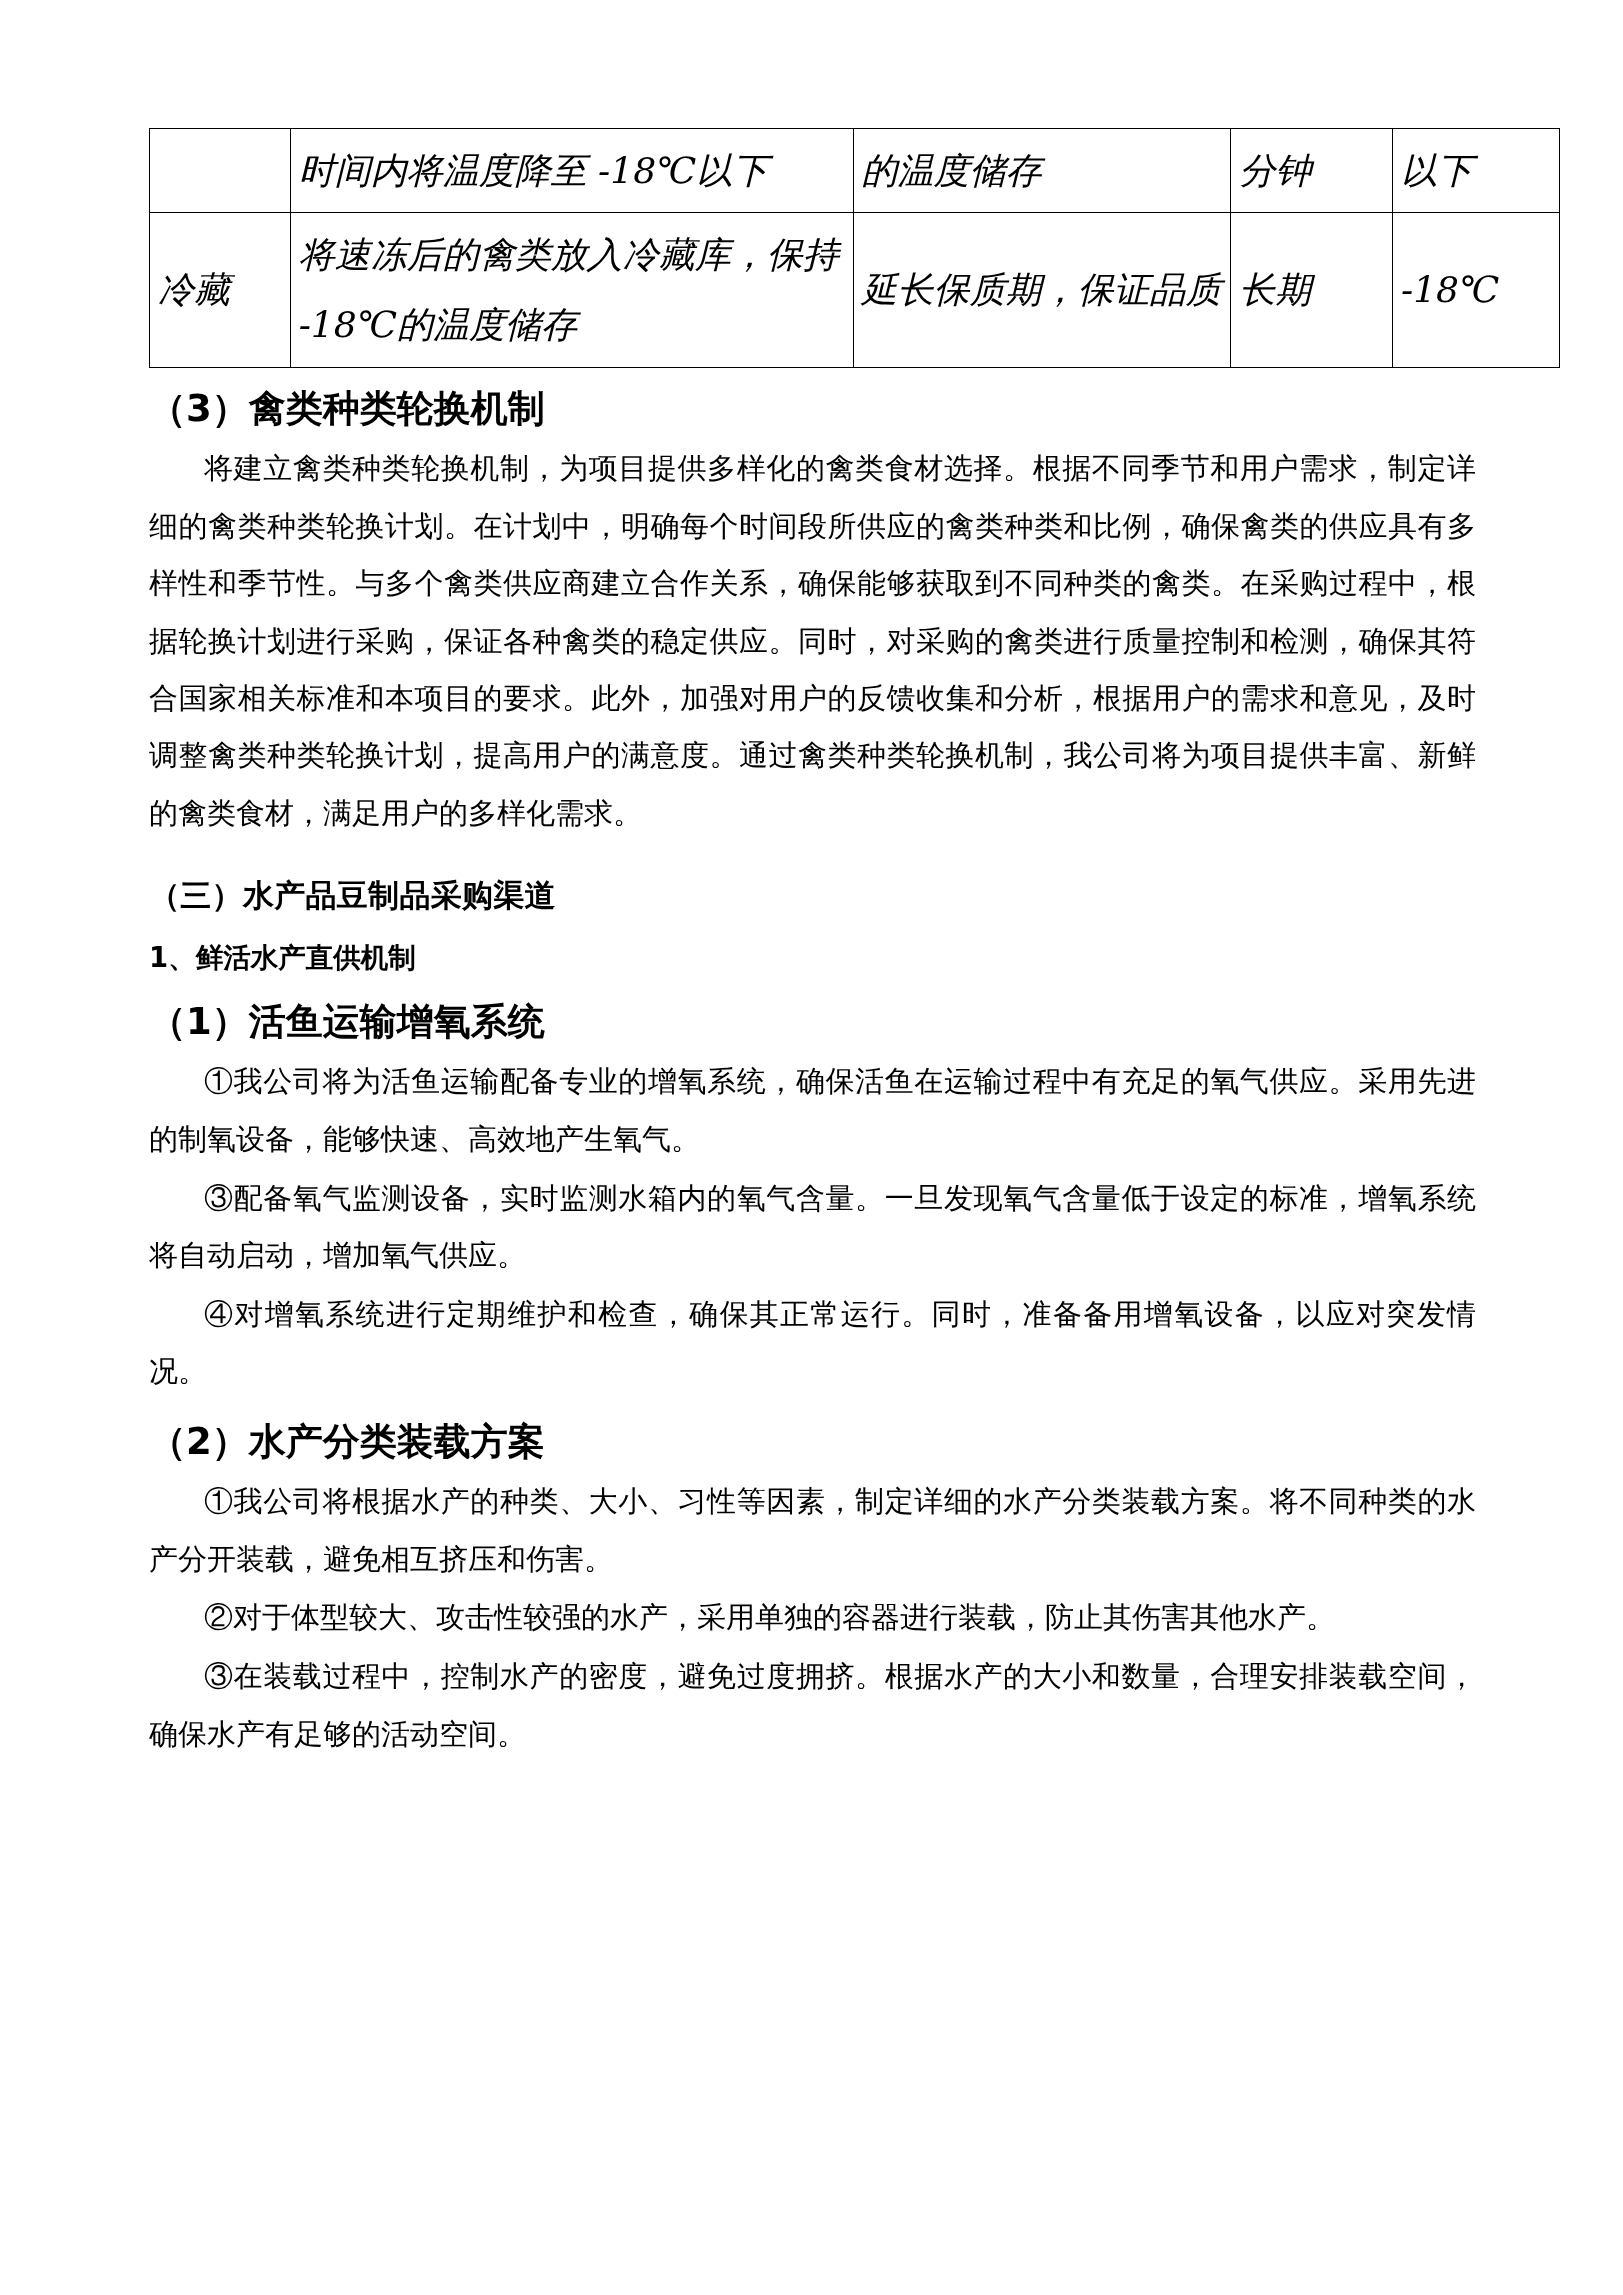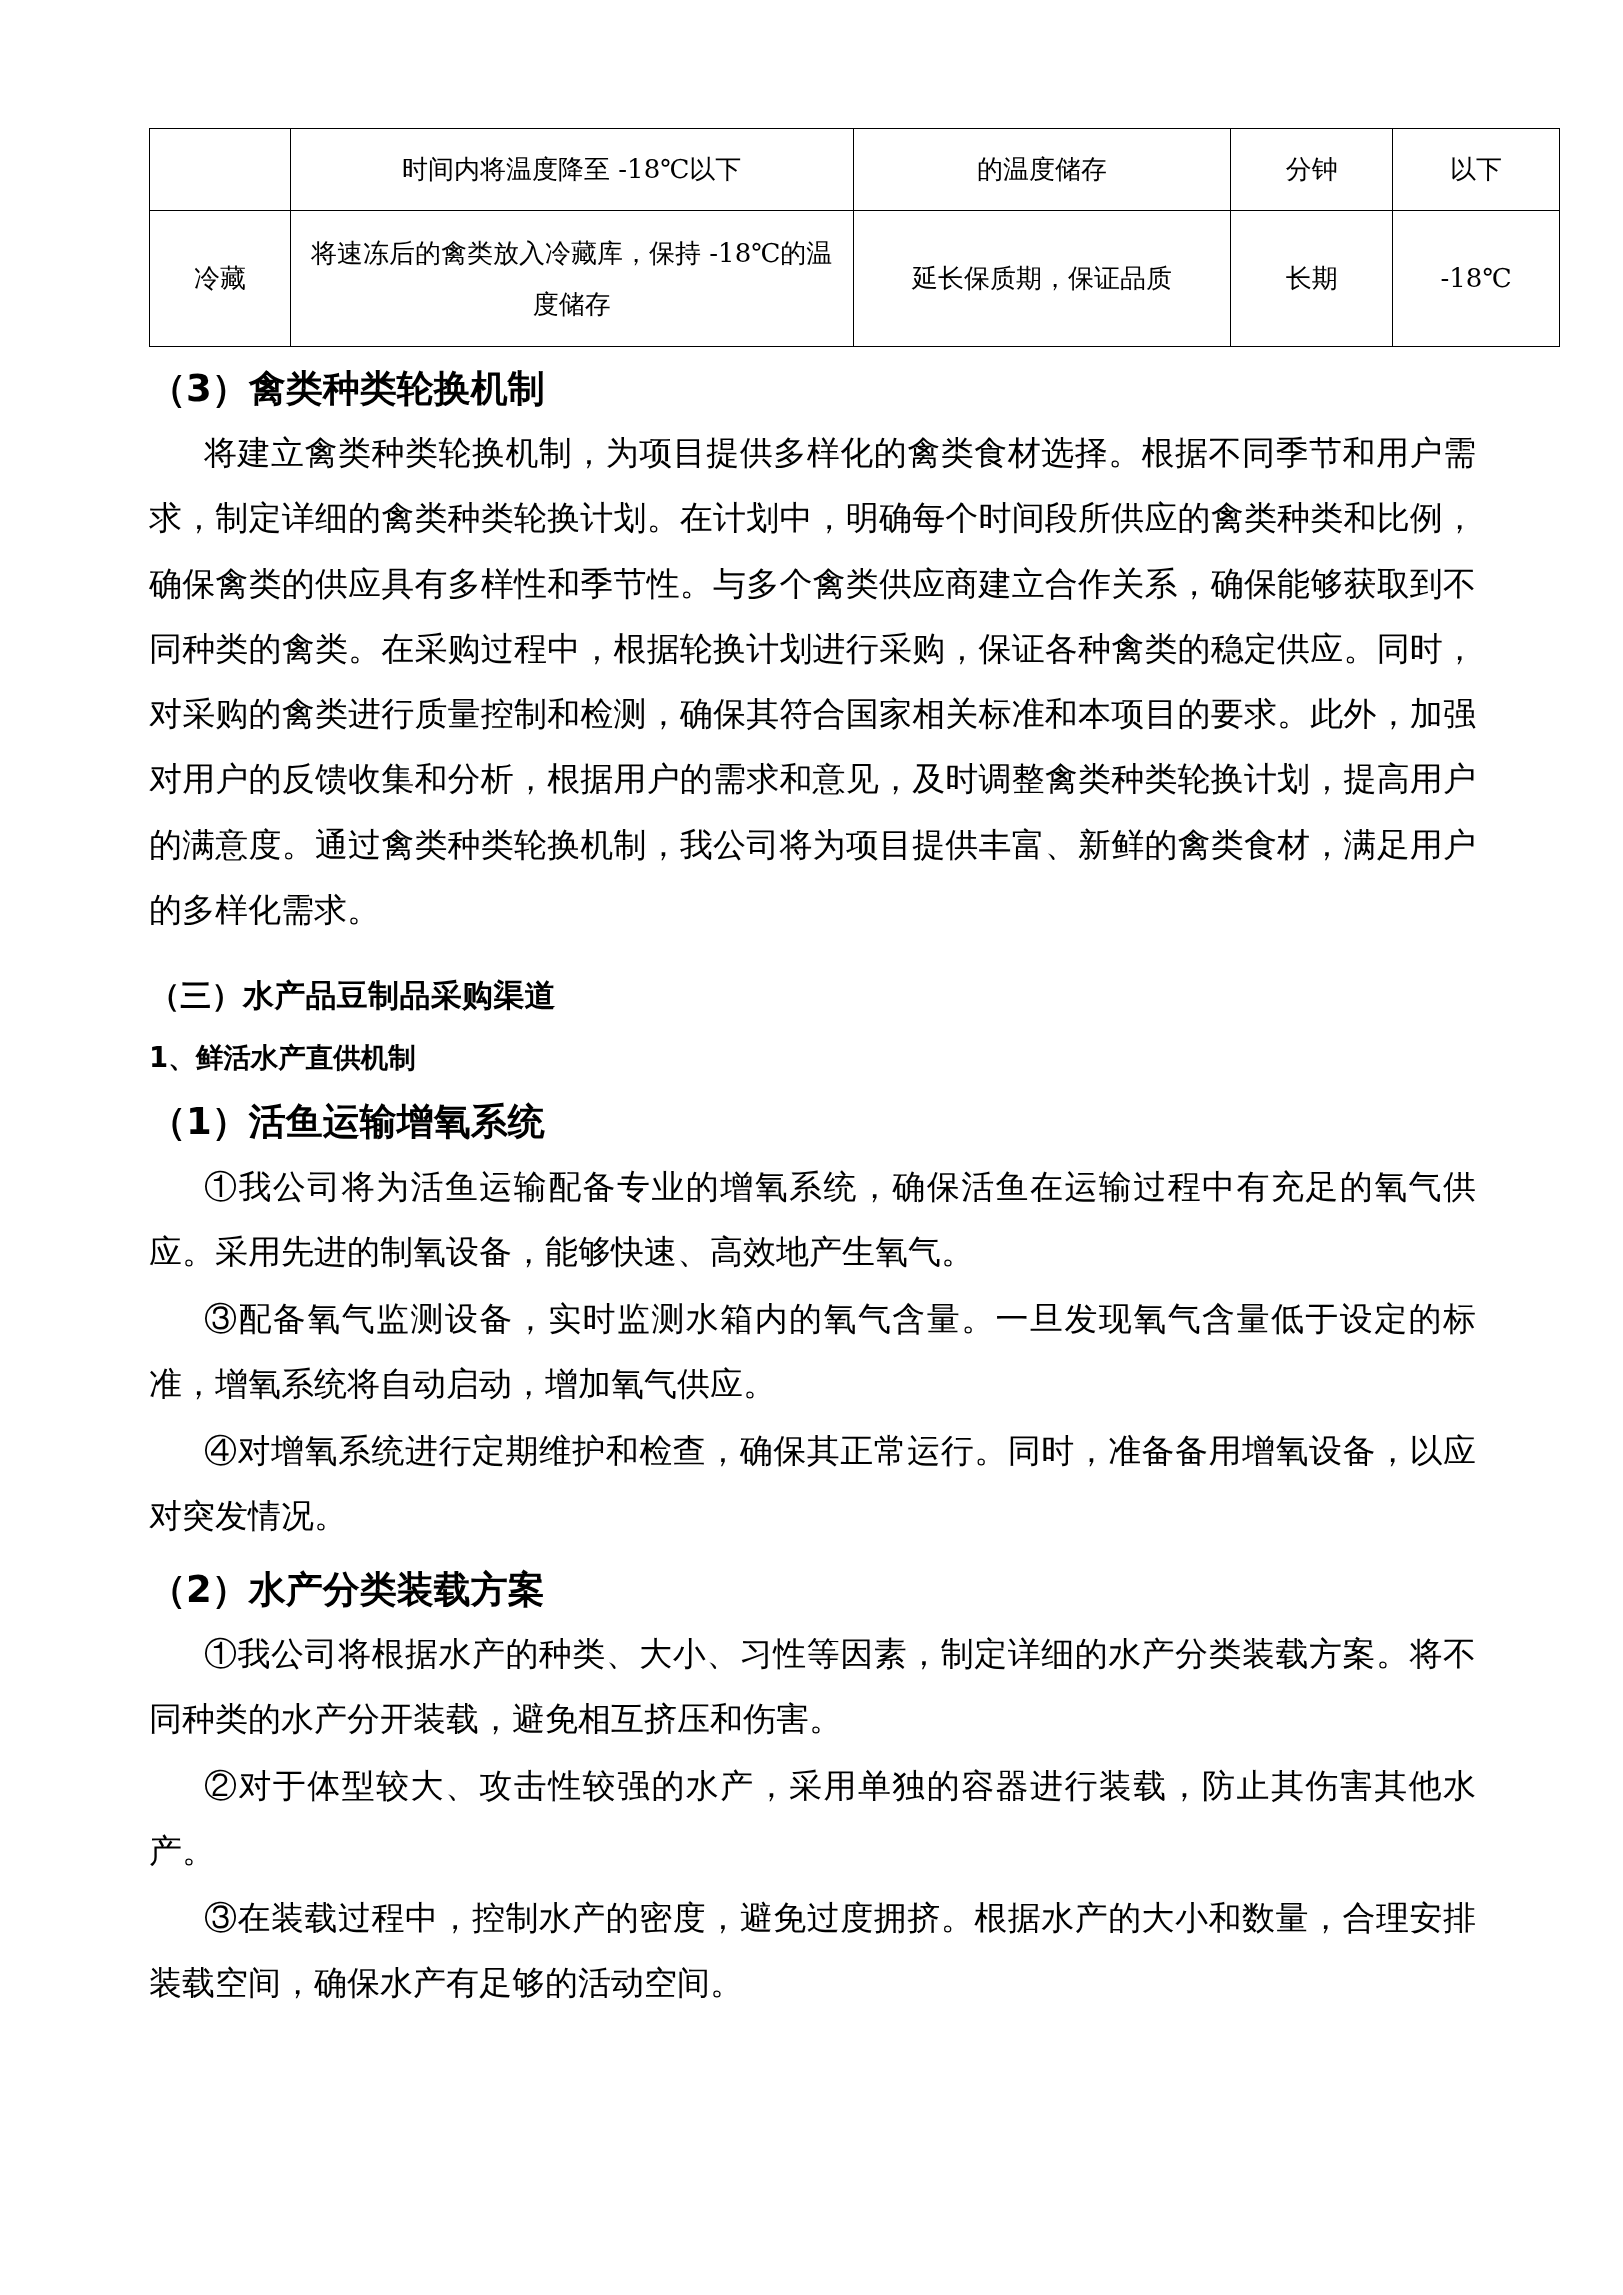--- a/index.html
+++ b/index.html
@@ -31,24 +31,24 @@
   table.cold-table {
     border-collapse: collapse;
     width: 1327px;
     table-layout: fixed;
     margin: 0;
   }
   table.cold-table td {
     border: 1.3px solid #000000;
     padding: 6.5px 7.9px;
     vertical-align: middle;
-    text-align: center;
-    font-size: 26px;
+    font-size: 36px;
     line-height: 1.95;
     font-family: "DejaVu Serif", "Liberation Serif", serif;
+    font-style: italic;
   }
   td.c0 { width: 124px; }
   td.c1 { width: 546px; }
   td.c2 { width: 361px; }
   td.c3 { width: 145px; }
   td.c4 { width: 150px; }
   .row1 td { height: 68px; }
   .row2 td { height: 122px; }
 
   
@@ -68,21 +68,21 @@
     font-family: "DejaVu Sans", "Liberation Sans", sans-serif;
   }
   .h-item {
     font-size: 37px;
     font-weight: bold;
     line-height: 1.65;
     margin: 10.5px 0 1.3px 0;
     font-family: "DejaVu Sans", "Liberation Sans", sans-serif;
   }
   p.body {
-    font-size: 33px;
+    font-size: 29px;
     line-height: 1.98;
     margin: 0 0 1.3px 0;
     text-align: justify;
     text-justify: inter-ideograph;
     text-indent: 55px;
     font-family: "DejaVu Serif", "Liberation Serif", serif;
   }
 </style>
 </head>
 <body>

